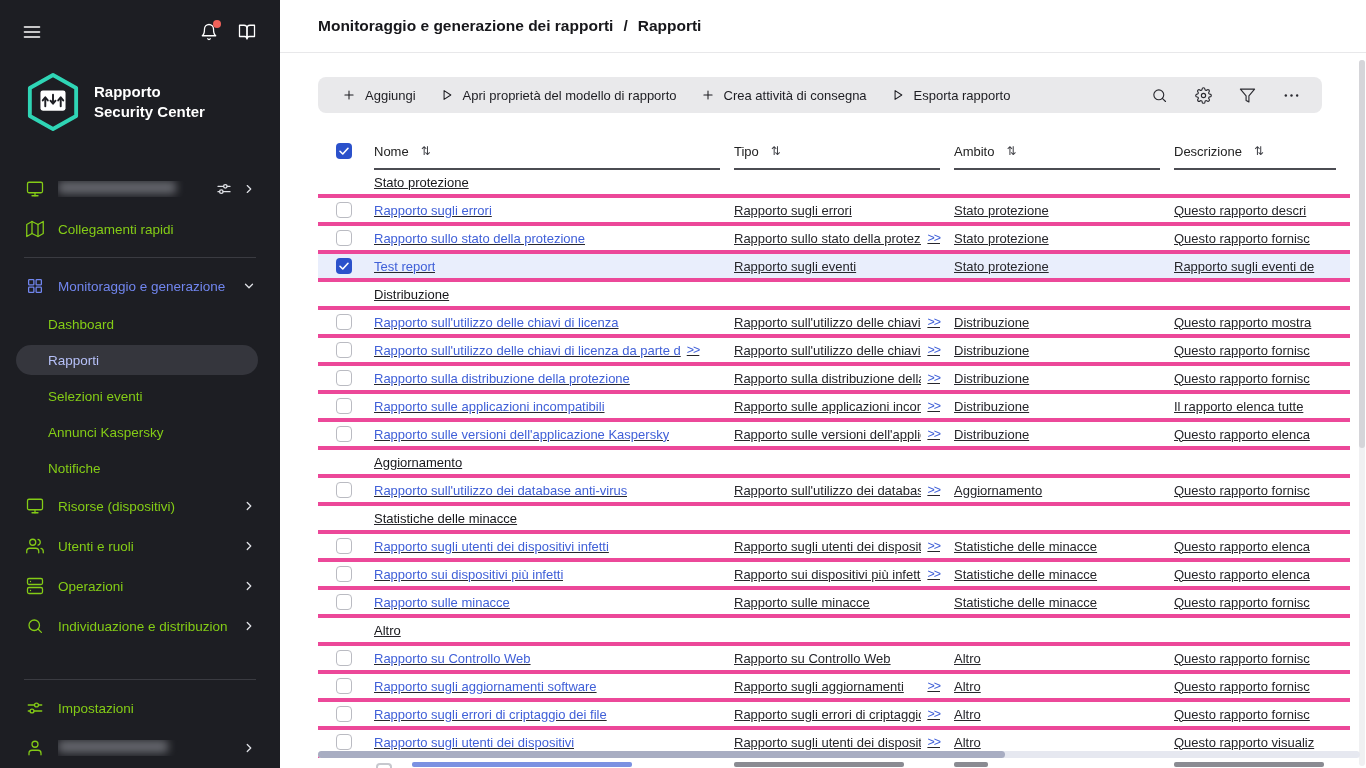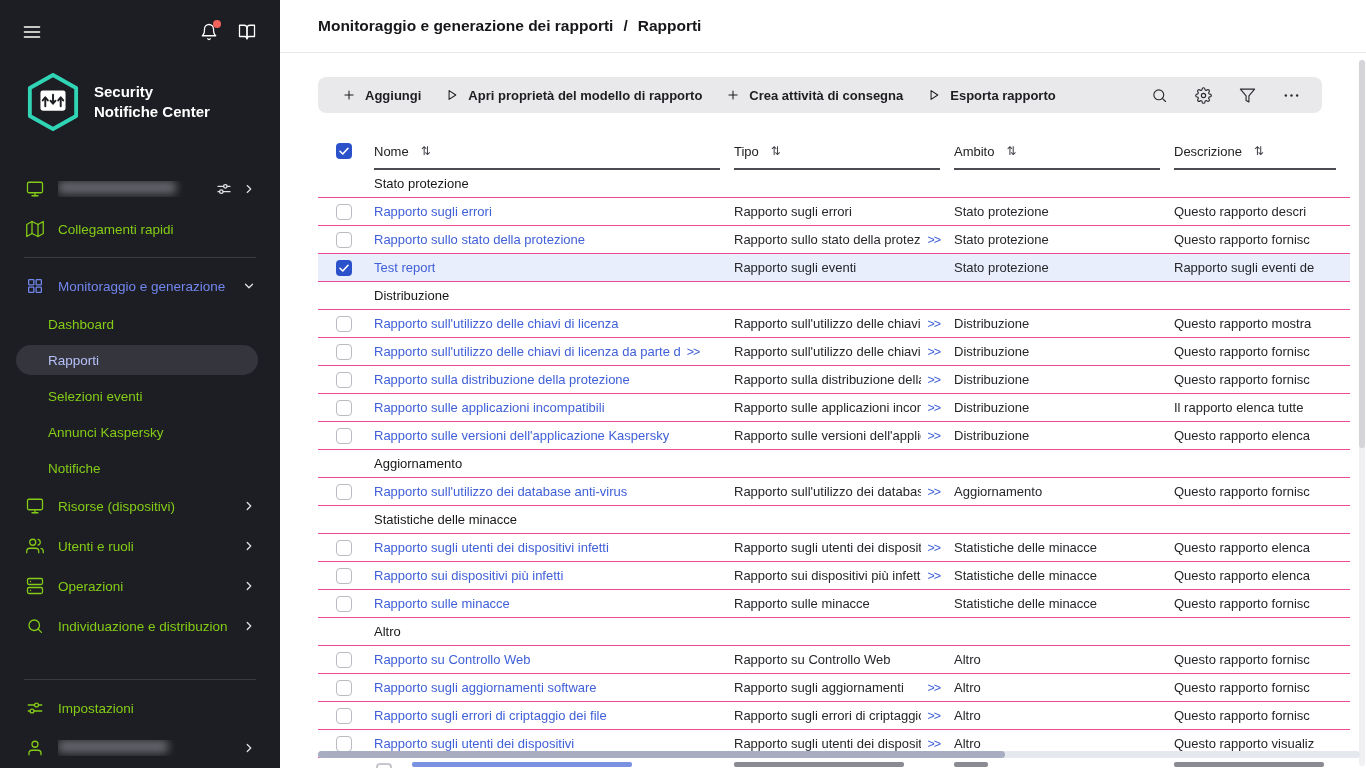--- a/index.html
+++ b/index.html
@@ -32,30 +32,30 @@
   .redacted{display:inline-block;height:13px;border-radius:3px;
     background:rgba(160,162,170,.55);filter:blur(4px);}
 
   
   .main{position:fixed;left:280px;top:0;width:1086px;height:640px;background:#fff;}
   .page-header{height:53px;display:flex;align-items:center;padding-left:38px;
     border-bottom:1px solid #e8e8ea;font-size:15.5px;font-weight:bold;color:#17171b;}
   .crumb-sep{margin:0 10px;}
 
   .toolbar{margin:24px 44px 0 38px;height:36px;background:#e9e9eb;border-radius:8px;
-    display:flex;align-items:center;padding:16px 12px;font-weight:bold;}
+    display:flex;align-items:center;padding:16px 12px;}
   .tb-left{display:flex;align-items:center;height:100%;}
   .tb-btn{display:flex;align-items:center;gap:9px;font-size:13px;color:#1d1d22;
     padding:0 12px;height:100%;cursor:default;white-space:nowrap;}
   .tb-right{margin-left:auto;display:flex;align-items:center;gap:27px;padding-right:10px;
     color:#2a2a30;}
 
   .table-wrap{position:absolute;left:38px;top:132px;width:1032px;}
   .trow{display:grid;grid-template-columns:56px 360px 220px 220px 176px;height:28px;
-    align-items:center;border-bottom:1px solid #ec4899;font-size:13px;color:#26262b;}
+    align-items:center;border-bottom:4px solid #ec4899;font-size:13px;color:#26262b;text-decoration:underline;}
   .thead{display:grid;grid-template-columns:56px 360px 220px 220px 176px;height:38px;
     align-items:center;font-size:13px;color:#222;}
   .th{position:relative;height:100%;display:flex;align-items:center;gap:12px;
     padding-right:14px;cursor:default;}
   .th::after{content:"";position:absolute;left:0;right:14px;bottom:0;height:2px;
     background:#4b4c52;}
   .sort{font-family:"DejaVu Sans",sans-serif;font-size:12px;color:#3c3d43;}
   .cb-cell{display:flex;align-items:center;padding-left:18px;height:100%;}
   .checkbox{width:16px;height:16px;border-radius:4px;border:1.5px solid #babbc2;
     background:#fff;display:flex;align-items:center;justify-content:center;flex:none;}
@@ -117,22 +117,22 @@
           <path d="M20 35.5 V27"></path>
             <path d="M17.4 29.4 L20 26.2 L22.6 29.4"></path>
           <path d="M28 23.5 V32"></path>
             <path d="M25.4 29.6 L28 32.8 L30.6 29.6"></path>
           <path d="M36 35.5 V27"></path>
             <path d="M33.4 29.4 L36 26.2 L38.6 29.4"></path>
         </g>
       </svg>
     </span>
     <div class="logo-text">
-      <div>Security</div>
-      <div>Notifiche Center</div>
+      <div>Rapporto</div>
+      <div>Security Center</div>
     </div>
   </div>
 
   <nav class="nav">
       <div class="nav-item">
         <span class="icon">
           <svg viewBox="0 0 24 24" width="18" height="18" fill="none" stroke="currentColor" stroke-width="1.7" stroke-linecap="round" stroke-linejoin="round">
             <rect x="2" y="3" width="20" height="14" rx="2"></rect>
             <line x1="8" y1="21" x2="16" y2="21"></line>
             <line x1="12" y1="17" x2="12" y2="21"></line>

